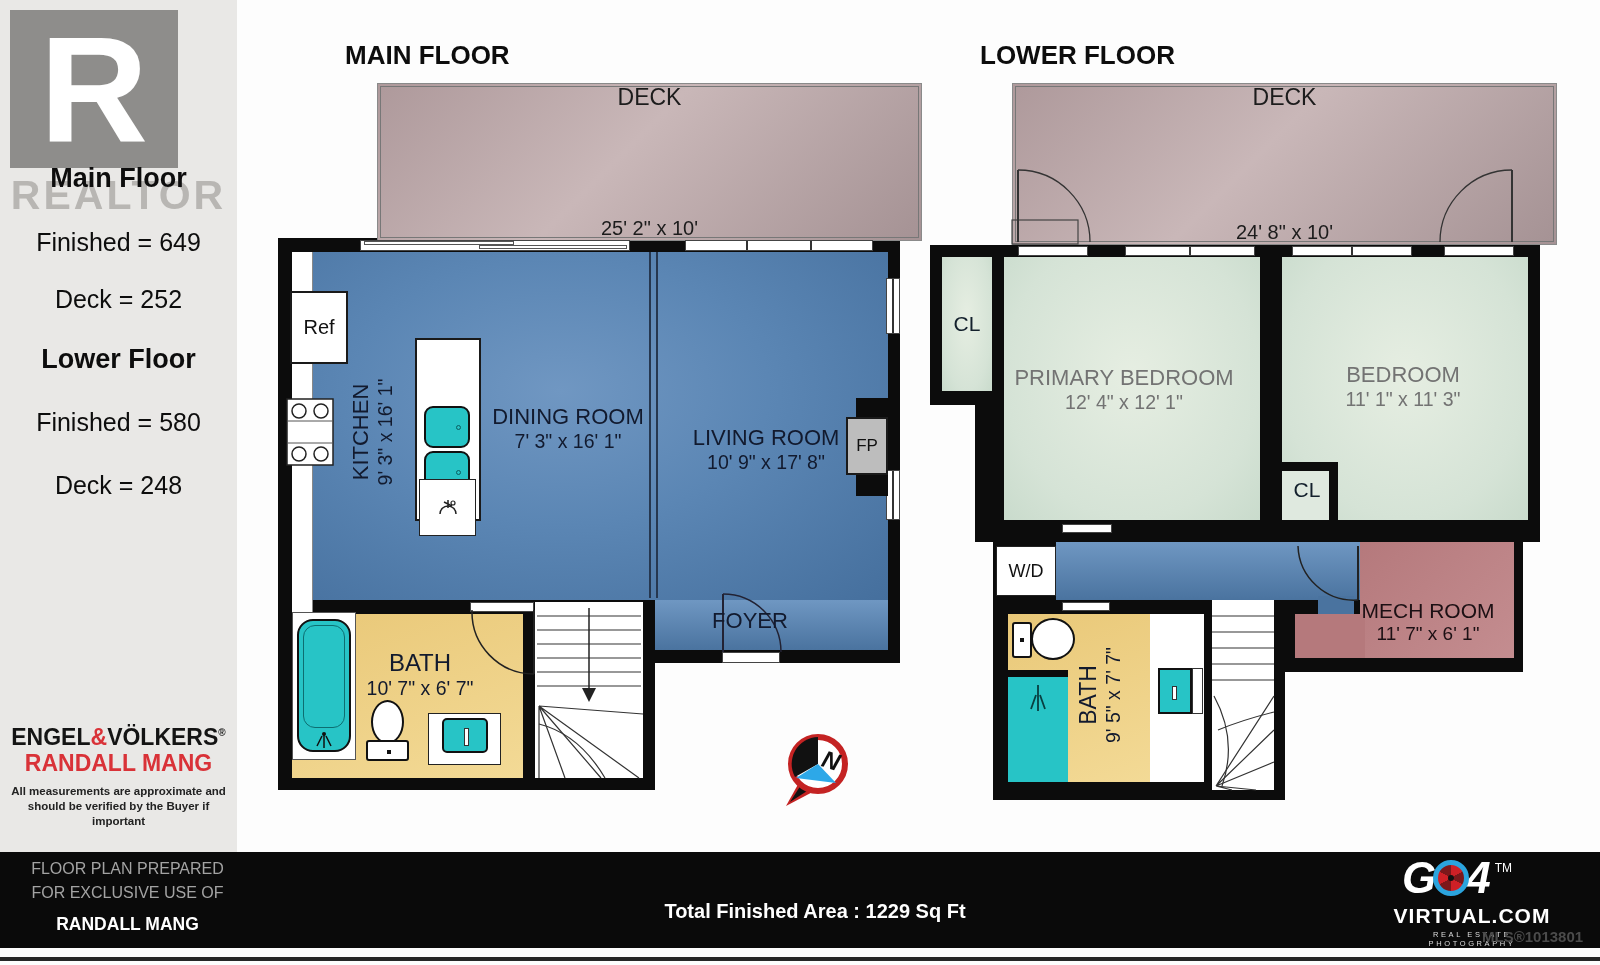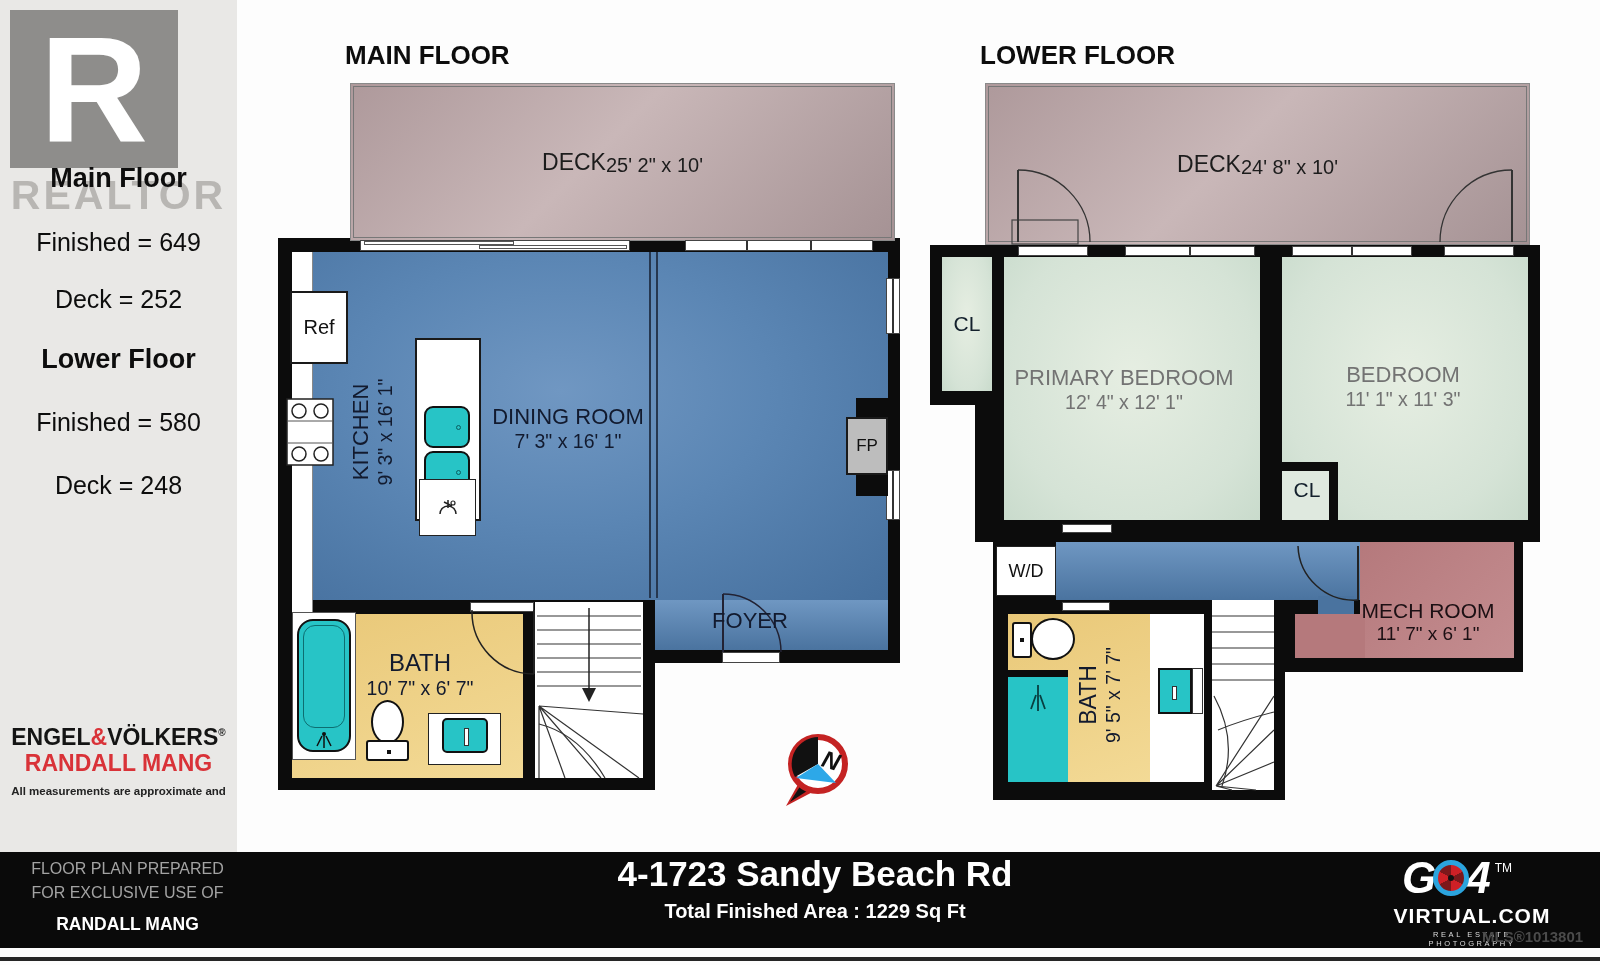--- a/index.html
+++ b/index.html
@@ -28,21 +28,21 @@
   .go4{position:absolute;left:1392px;top:856px;width:160px;height:92px;color:#fff;}
   .go4-row{position:absolute;left:10px;top:0px;display:flex;align-items:center;}
   .go4-g,.go4-4{font-size:44px;font-weight:bold;font-style:italic;line-height:44px;}
   .aperture{width:36px;height:36px;border-radius:50%;border:5px solid #2ba4de;background:conic-gradient(#cf2026 0 60deg,#7c181b 60deg 120deg,#cf2026 120deg 180deg,#7c181b 180deg 240deg,#cf2026 240deg 300deg,#7c181b 300deg 360deg);margin:0 -3px;position:relative;}
   .aperture::after{content:"";position:absolute;left:10px;top:10px;width:6px;height:6px;border-radius:50%;background:#111;}
   .go4-tm{font-size:12px;vertical-align:top;margin:-20px 0 0 4px;}
   .go4-domain{position:absolute;left:0px;top:48px;width:160px;text-align:center;font-size:21px;font-weight:bold;letter-spacing:1px;}
   .go4-tag{position:absolute;left:0px;top:74px;width:160px;text-align:center;font-size:7.5px;letter-spacing:2.6px;color:#ddd;}
   
   .floor-title{position:absolute;font-size:26px;font-weight:bold;color:#0d0d0d;}
-  .deck{position:absolute;background:linear-gradient(135deg,#ae999b 0%,#c9b7b8 45%,#a59294 100%);border:1px solid #8a8a8a;outline:1px solid #777;outline-offset:-4px;display:flex;flex-direction:row;align-items:center;justify-content:center;z-index:2;}
+  .deck{position:absolute;background:linear-gradient(135deg,#ae999b 0%,#c9b7b8 45%,#a59294 100%);border:1px solid #8a8a8a;outline:1px solid #777;outline-offset:-4px;display:flex;flex-direction:column;align-items:center;justify-content:space-between;z-index:2;margin-left:27px;}
   .deck .l1{font-size:23px;color:#1c1c1c;}
   .deck .l2{font-size:20px;color:#1c1c1c;margin-top:6px;}
   .blk{position:absolute;background:#0c0c0c;z-index:1;}
   .room{position:absolute;z-index:2;}
   .blue{background:radial-gradient(ellipse at 45% 40%,#7097c2 0%,#5b86b4 45%,#456f9d 100%);}
   .blue2{background:linear-gradient(180deg,#6f97c2,#4a739f);}
   .yellow{background:linear-gradient(160deg,#e9c878,#f3da96);}
   .green{background:radial-gradient(ellipse at 50% 45%,#e6eee2 0%,#d5e3d6 70%,#c9dbcc 100%);}
   .red{background:linear-gradient(135deg,#b5797c,#c48d90);}
   .white-room{background:#fff;}
@@ -70,20 +70,21 @@
     <div class="sb-head" style="top:163px;">Main Floor</div>
     <div class="sb-line" style="top:228px;">Finished = 649</div>
     <div class="sb-line" style="top:285px;">Deck = 252</div>
     <div class="sb-head" style="top:344px;">Lower Floor</div>
     <div class="sb-line" style="top:408px;">Finished = 580</div>
     <div class="sb-line" style="top:471px;">Deck = 248</div>
     <div class="ev-line"><span>ENGEL</span><span class="ev-amp">&amp;</span><span>VÖLKERS</span><span class="ev-reg">®</span></div>
     <div class="rm-line">RANDALL MANG</div>
     <div class="disc">
       <div>All measurements are approximate and</div>
+      <div>should be verified by the Buyer if important</div>
     </div>
   </div>
 
   <div class="floor-title" style="left:345px;top:40px;">MAIN FLOOR</div>
 
   <div class="deck" style="left:350px;top:83px;width:545px;height:158px;">
     <div class="l1">DECK</div>
     <div class="l2">25' 2" x 10'</div>
   </div>
 
@@ -183,20 +184,24 @@
     <line x1="3" y1="2" x2="3" y2="60" stroke="#223" stroke-width="2"></line>
   </svg>
 
   <div class="room-label rot" style="left:372px;top:432px;">
     <div class="l1">KITCHEN</div>
     <div class="l2">9' 3" x 16' 1"</div>
   </div>
   <div class="room-label" style="left:568px;top:428px;">
     <div class="l1">DINING ROOM</div>
     <div class="l2">7' 3" x 16' 1"</div>
+  </div>
+  <div class="room-label" style="left:766px;top:449px;">
+    <div class="l1">LIVING ROOM</div>
+    <div class="l2">10' 9" x 17' 8"</div>
   </div>
   <div class="room-label" style="left:750px;top:621px;">
     <div class="l1">FOYER</div>
   </div>
   <div class="room-label" style="left:420px;top:674px;">
     <div class="l1" style="font-size:24px;">BATH</div>
     <div class="l2">10' 7" x 6' 7"</div>
   </div>
 
   <svg class="ovl" style="left:778px;top:726px;width:76px;height:82px;" viewBox="0 0 76 82">
@@ -301,21 +306,20 @@
   <div class="room-label rot" style="left:1100px;top:695px;">
     <div class="l1" style="font-size:23px;">BATH</div>
     <div class="l2">9' 5" x 7' 7"</div>
   </div>
 
   <div class="footer">
     <div class="prep" style="top:8px;">FLOOR PLAN PREPARED</div>
     <div class="prep" style="top:32px;">FOR EXCLUSIVE USE OF</div>
     <div class="prep-name" style="top:62px;">RANDALL MANG</div>
   </div>
-  <div class="addr">4-1723 Sandy Beach Rd</div>
   <div class="area">Total Finished Area : 1229 Sq Ft</div>
   <div class="go4">
     <div class="go4-row">
       <span class="go4-g">G</span>
       <span class="aperture"></span>
       <span class="go4-4">4</span>
       <span class="go4-tm">TM</span>
     </div>
     <div class="go4-domain">VIRTUAL.COM</div>
     <div class="go4-tag">REAL ESTATE PHOTOGRAPHY</div>

